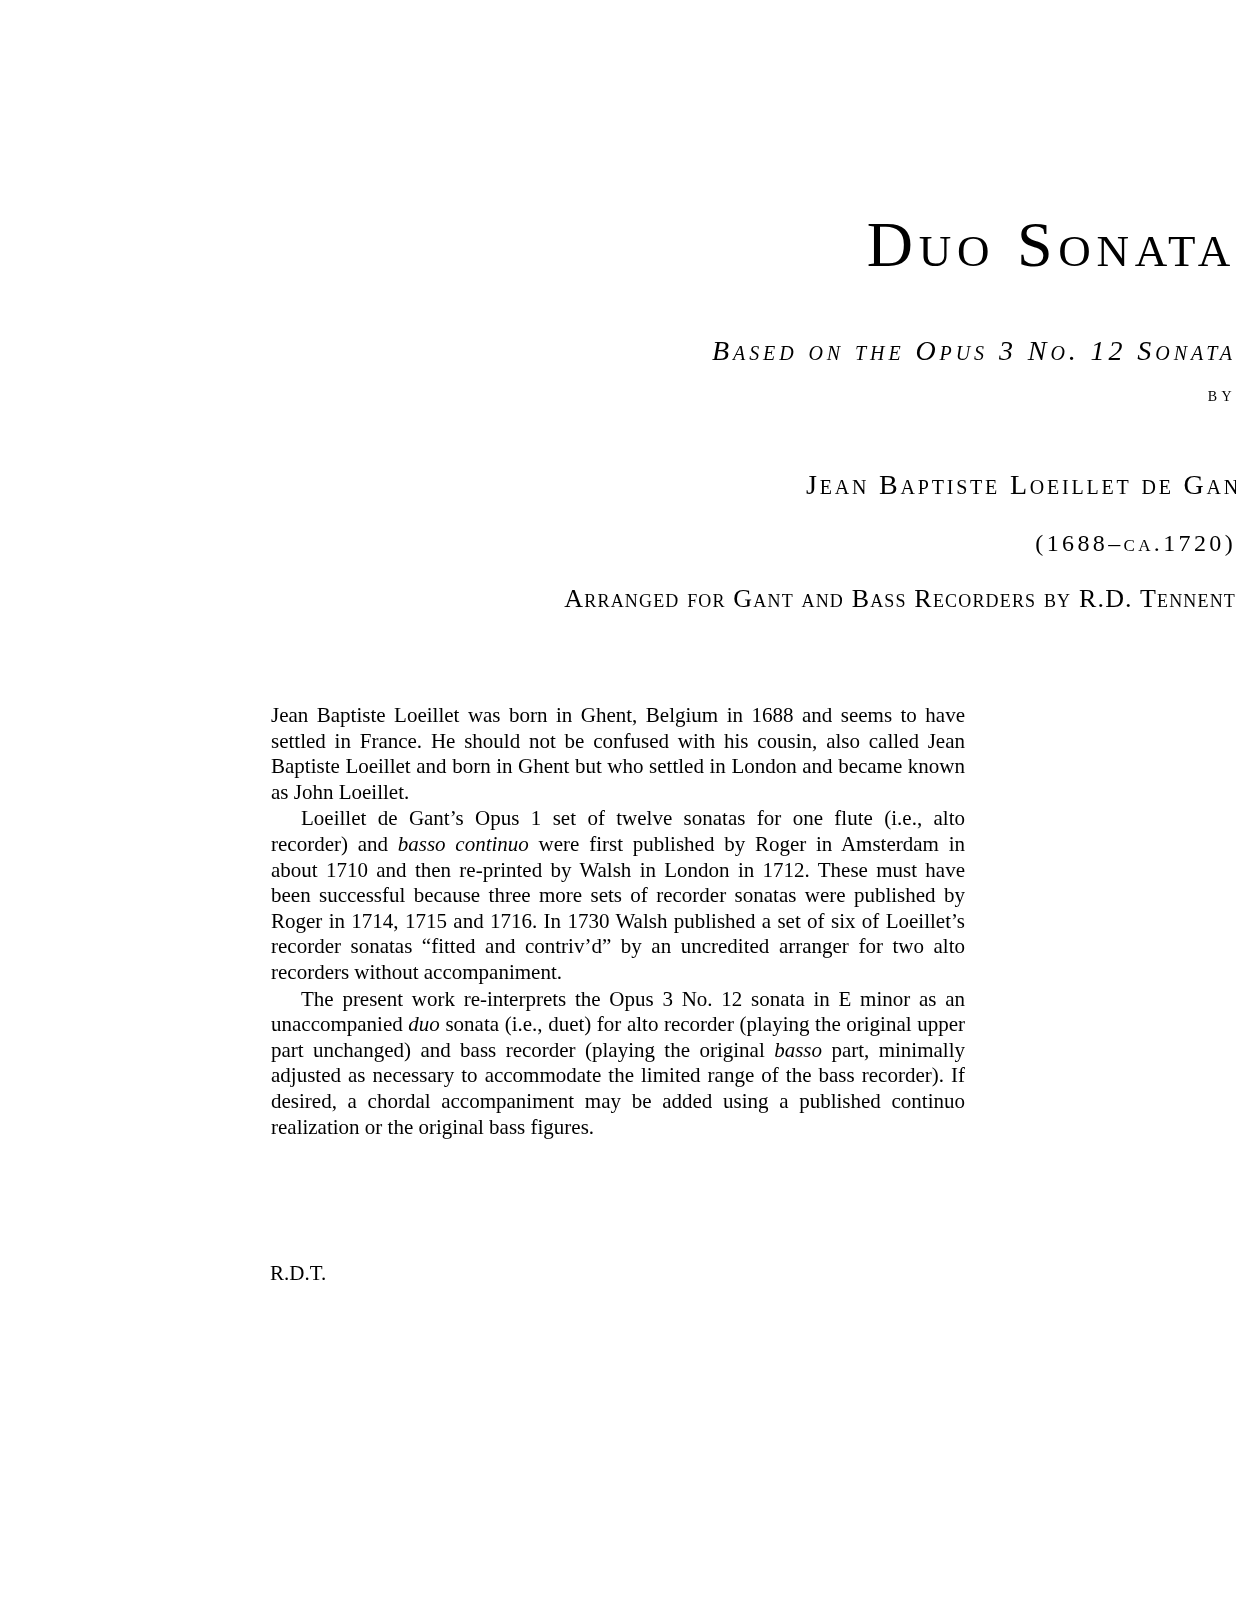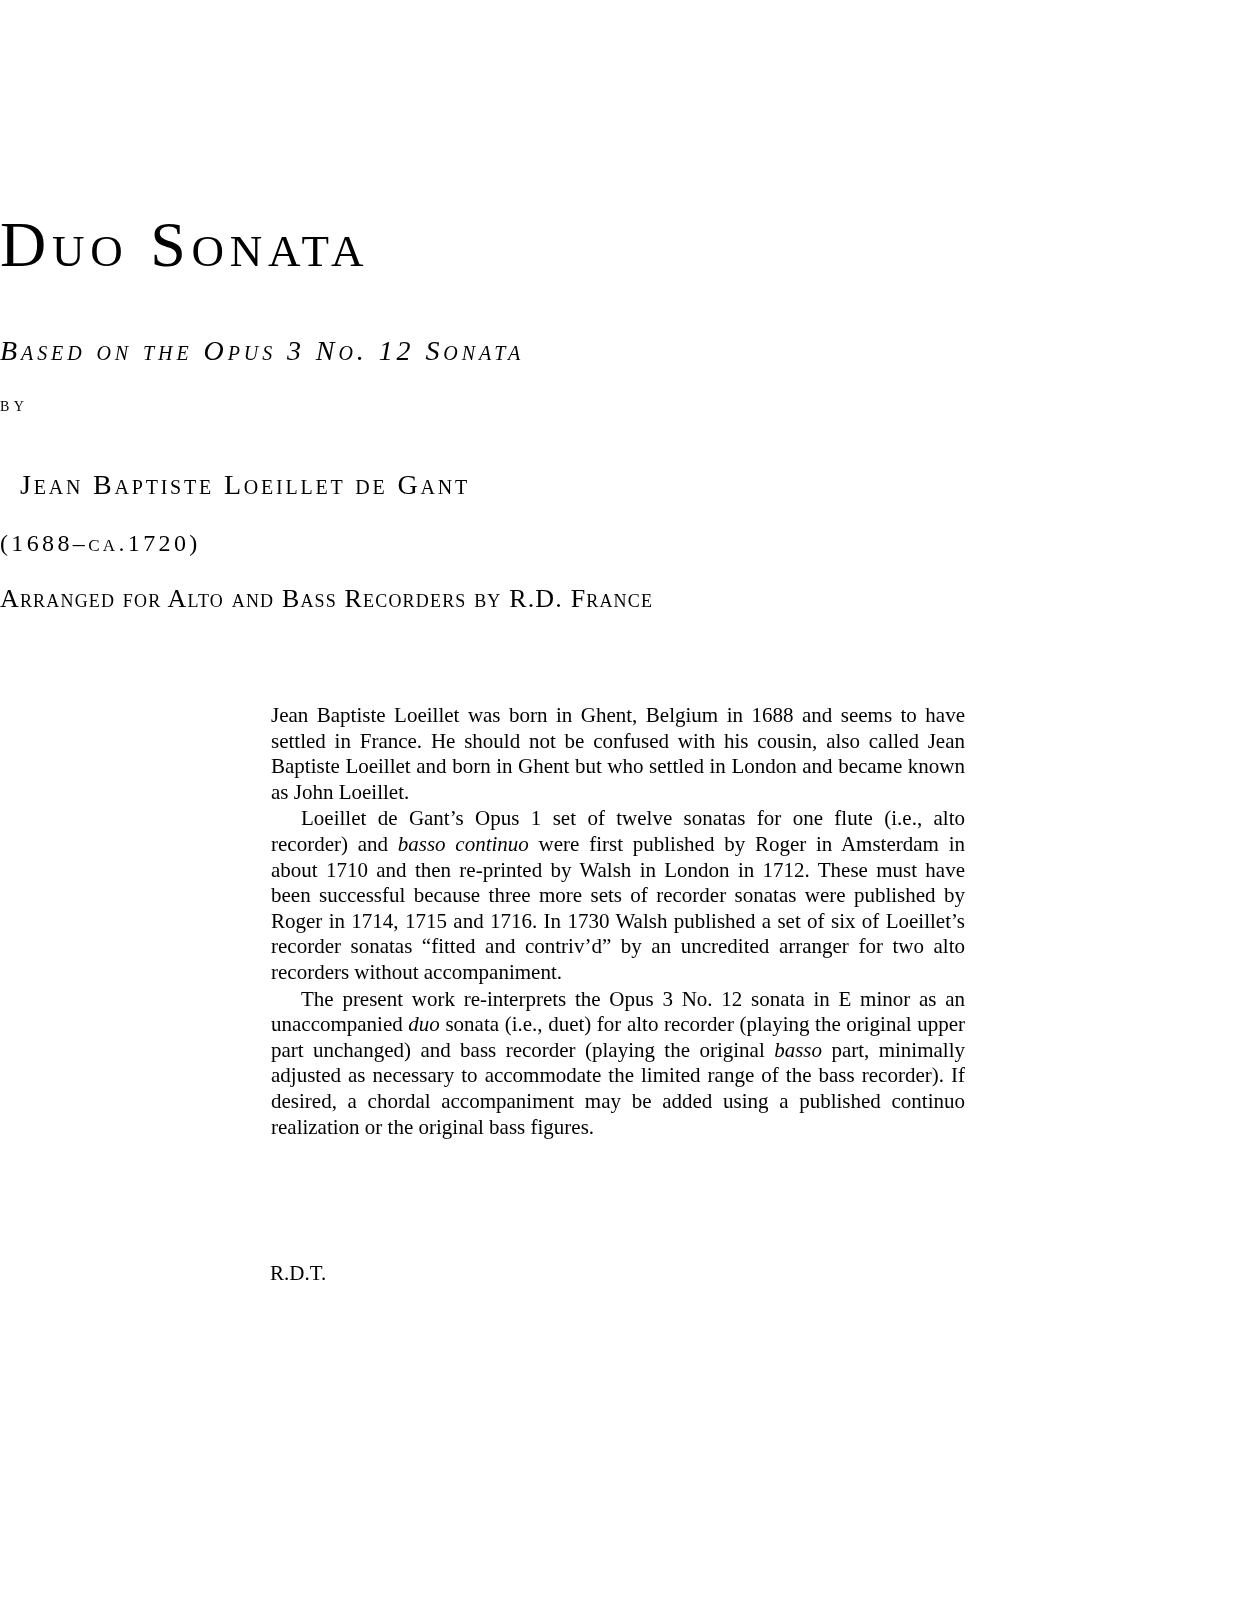--- a/index.html
+++ b/index.html
@@ -16,42 +16,42 @@
     overflow: hidden;
   }
   .page {
     position: absolute;
     inset: 0;
   }
   .center-line {
     position: absolute;
     left: 0;
     width: 100%;
-    text-align: left;
+    text-align: right;
     white-space: nowrap;
     font-weight: normal;
     margin: 0;
   }
   .title {
     top: 213px;
     font-size: 64px;
     line-height: 1;
     font-variant: small-caps;
     letter-spacing: 0.09em;
   }
   .subtitle {
     top: 337px;
     font-size: 28px;
     line-height: 1;
     font-variant: small-caps;
     letter-spacing: 0.14em;
     font-style: italic;
   }
   .by-line {
-    top: 394px;
+    top: 384px;
     font-size: 20px;
     line-height: 1;
     font-variant: small-caps;
     letter-spacing: 0.22em;
   }
   .composer {
     top: 471px;
     font-size: 28px;
     line-height: 1;
     font-variant: small-caps;
@@ -108,21 +108,21 @@
   <h1 class="center-line title">Duo Sonata</h1>
 
   <div class="center-line subtitle">Based on the Opus 3 No. 12 Sonata</div>
 
   <div class="center-line by-line">by</div>
 
   <div class="center-line composer">Jean Baptiste Loeillet de Gant</div>
 
   <div class="center-line dates">(1688–ca.1720)</div>
 
-  <div class="center-line arranger">Arranged for Alto and Bass Recorders by R.D. France</div>
+  <div class="center-line arranger">Arranged for Gant and Bass Recorders by R.D. Tennent</div>
 
   <div class="preface">
       <p><span>Jean Baptiste Loeillet was born in Ghent, Belgium in 1688 and seems to have settled in France. He should not be confused with his cousin, also called Jean Baptiste Loeillet and born in Ghent but who settled in London and became known as John Loeillet.</span></p>
       <p class="indent"><span>Loeillet de Gant’s Opus 1 set of twelve sonatas for one flute (i.e., alto recorder) and </span><em>basso continuo</em><span> were first published by Roger in Amster­dam in about 1710 and then re-printed by Walsh in London in 1712. These must have been successful because three more sets of recorder sonatas were published by Roger in 1714, 1715 and 1716. In 1730 Walsh published a set of six of Loeillet’s recorder sonatas “fitted and contriv’d” by an uncredited arranger for two alto recorders without accompani­ment.</span></p>
       <p class="indent"><span>The present work re-interprets the Opus 3 No. 12 sonata in E minor as an unaccompanied </span><em>duo</em><span> sonata (i.e., duet) for alto recorder (playing the original upper part unchanged) and bass recorder (playing the original </span><em>basso</em><span> part, minimally adjusted as necessary to accommodate the limited range of the bass recorder). If desired, a chordal accompaniment may be added using a published continuo realization or the original bass figures.</span></p>
     </div>
 
   <div class="signature">R.D.T.</div>
 
 </div>

